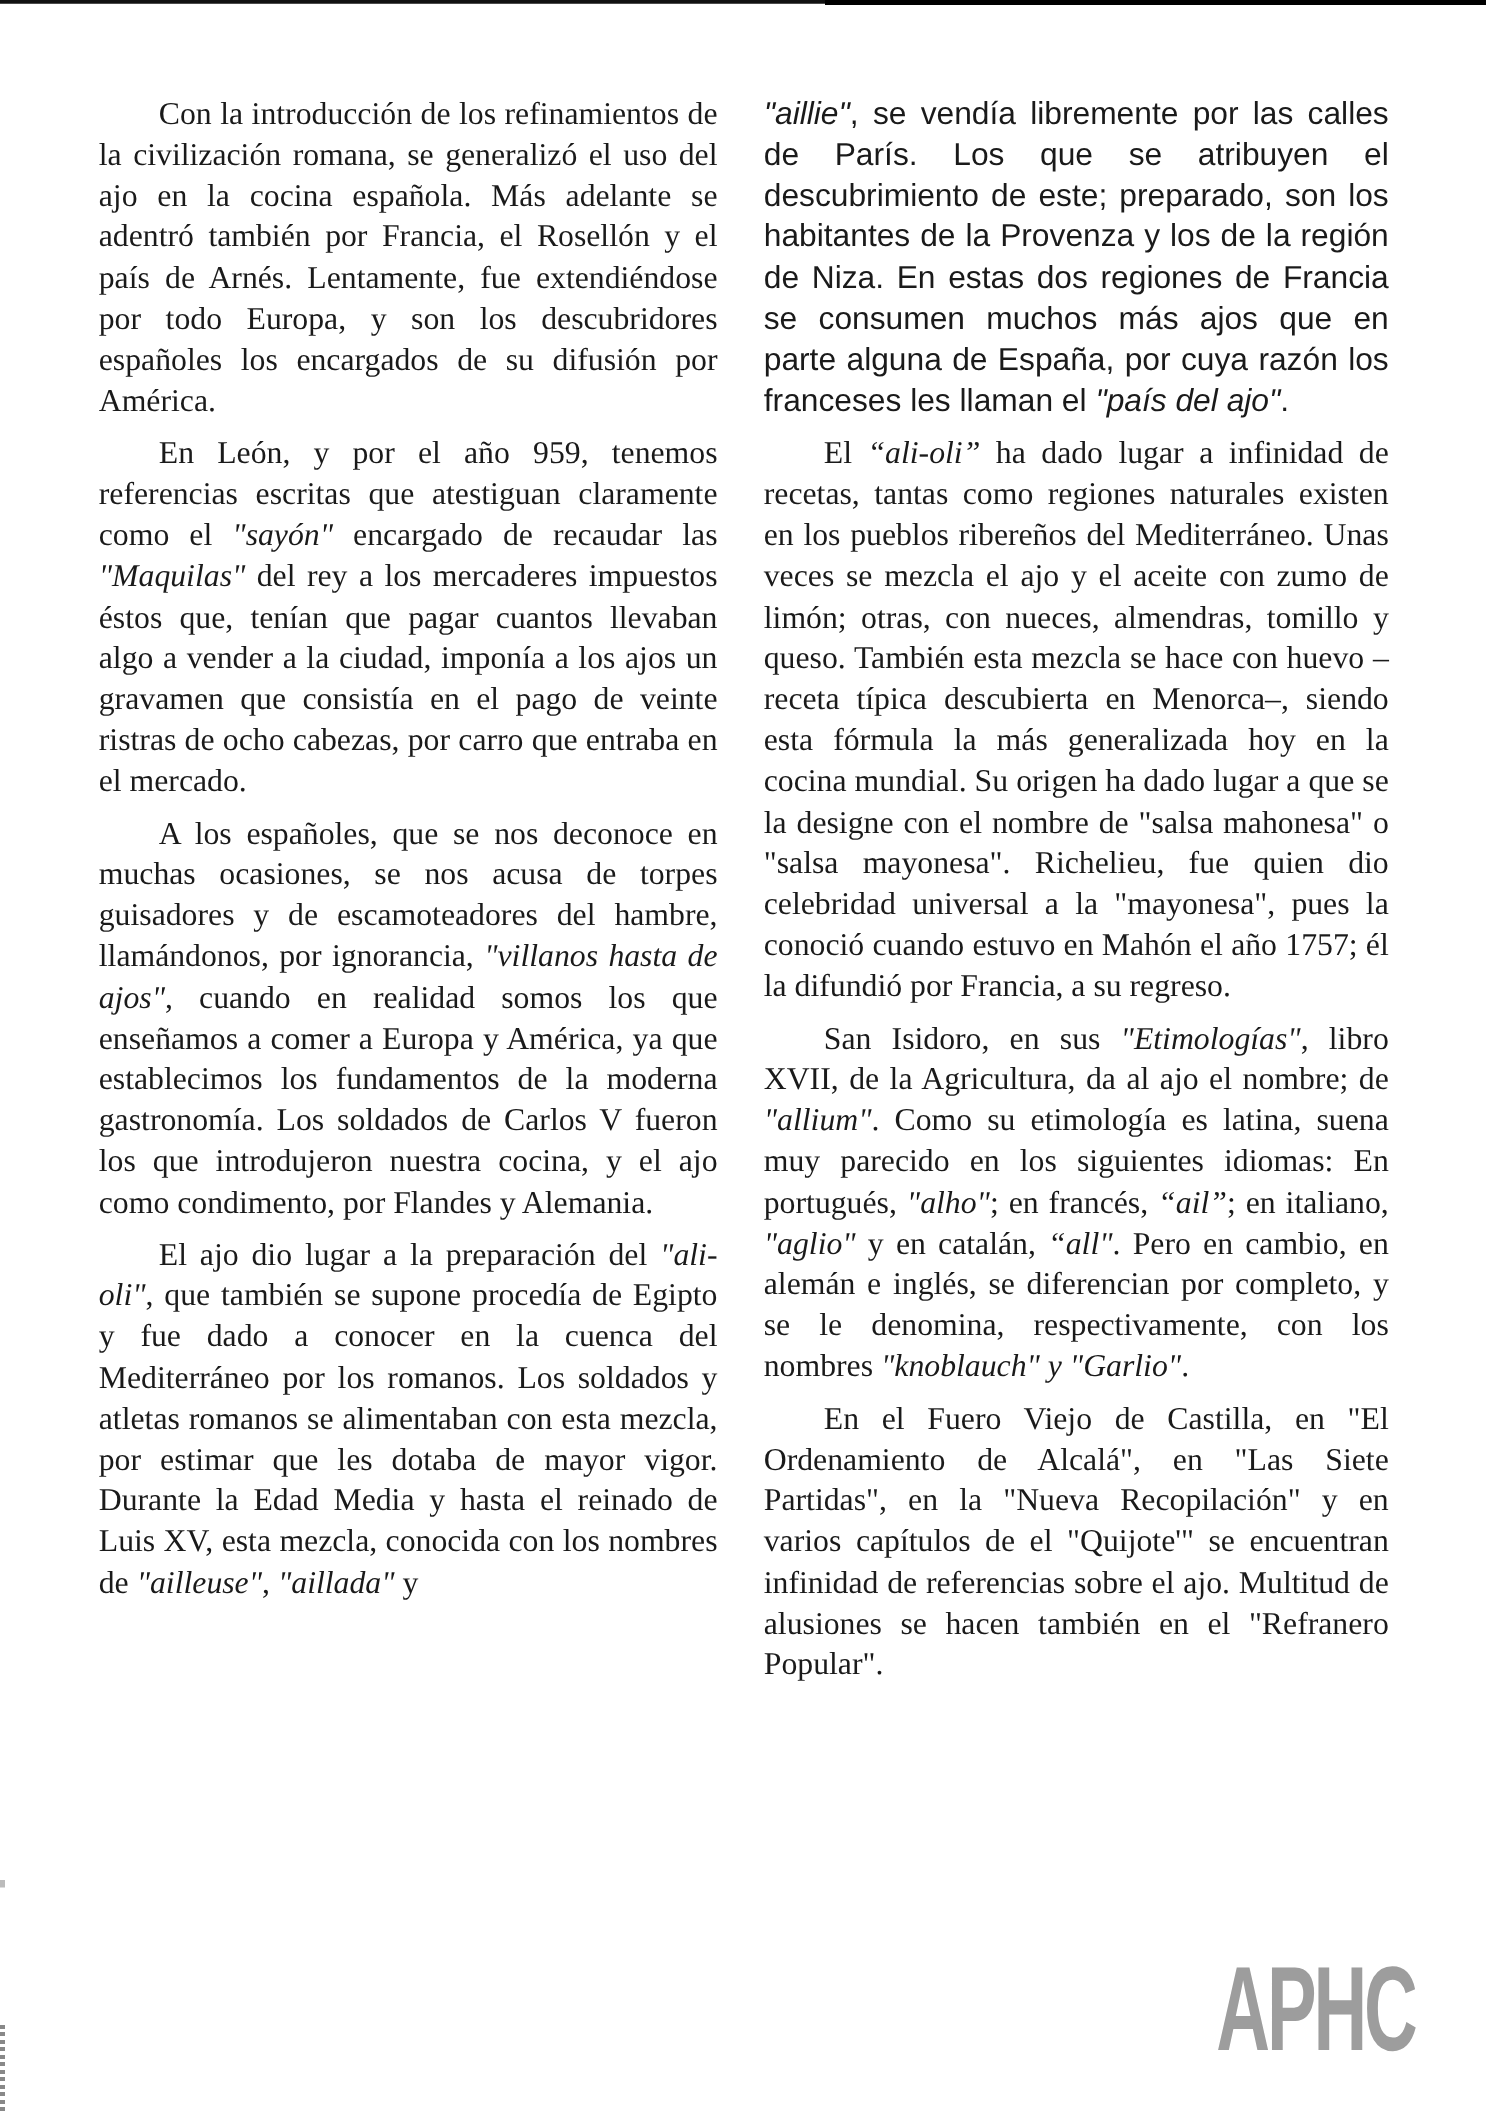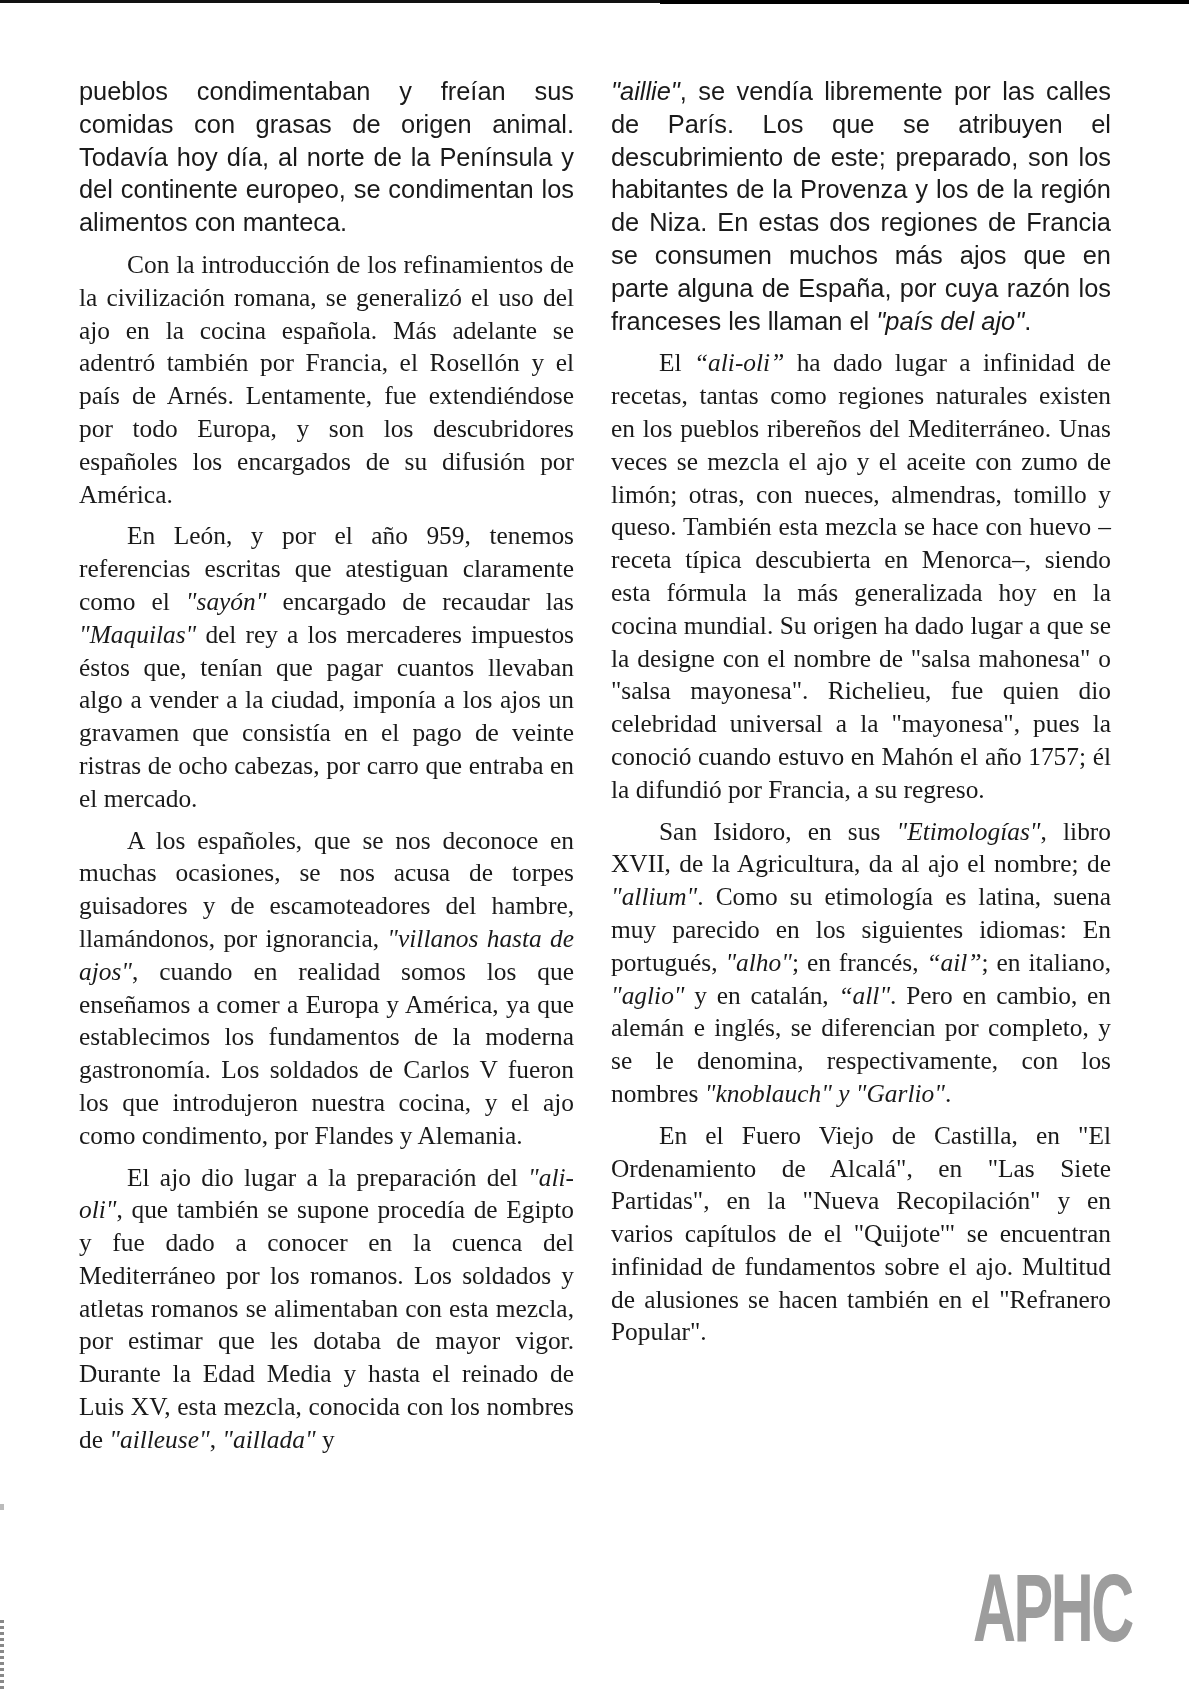--- a/index.html
+++ b/index.html
@@ -84,29 +84,28 @@
     }
     .edge-mark.m1 { top: 1620px; height: 70px; }
     .edge-mark.m2 { top: 1504px; height: 6px; background: #bbb; }
   </style>
 </head>
 <body>
 
 <div class="top-rule"></div>
 
 <div class="column col-left" id="col-left">
-    <p class="para cont"><span>pueblos condimentaban y freían sus comidas con grasas de origen animal. Todavía hoy día, al norte de la Península y del continente europeo, se condimentan los alimentos con manteca.</span></p>
     <p class="para indent"><span>Con la introducción de los refinamientos de la civilización romana, se generalizó el uso del ajo en la cocina española. Más adelante se adentró también por Francia, el Rosellón y el país de Arnés. Lentamente, fue extendiéndose por todo Europa, y son los descubridores españoles los encargados de su difusión por América.</span></p>
     <p class="para indent"><span>En León, y por el año 959, tenemos referencias escritas que atestiguan claramente como el </span><em>"sayón"</em><span> encargado de recaudar las </span><em>"Maquilas"</em><span> del rey a los mercaderes impuestos éstos que, tenían que pagar cuantos llevaban algo a vender a la ciudad, imponía a los ajos un gravamen que consistía en el pago de veinte ristras de ocho cabezas, por carro que entraba en el mercado.</span></p>
     <p class="para indent"><span>A los españoles, que se nos deconoce en muchas ocasiones, se nos acusa de torpes guisadores y de escamoteadores del hambre, llamándonos, por ignorancia, </span><em>"villanos hasta de ajos"</em><span>, cuando en realidad somos los que enseñamos a comer a Europa y América, ya que establecimos los fundamentos de la moderna gastronomía. Los soldados de Carlos V fueron los que introdujeron nuestra cocina, y el ajo como condimento, por Flandes y Alemania.</span></p>
     <p class="para indent"><span>El ajo dio lugar a la preparación del </span><em>"ali-oli"</em><span>, que también se supone procedía de Egipto y fue dado a conocer en la cuenca del Mediterráneo por los romanos. Los soldados y atletas romanos se alimentaban con esta mezcla, por estimar que les dotaba de mayor vigor. Durante la Edad Media y hasta el reinado de Luis XV, esta mezcla, conocida con los nombres de </span><em>"ailleuse"</em><span>, </span><em>"aillada"</em><span> y</span></p>
   </div>
 <div class="column col-right" id="col-right">
     <p class="para cont"><em>"aillie"</em><span>, se vendía libremente por las calles de París. Los que se atribuyen el descubrimiento de este; preparado, son los habitantes de la Provenza y los de la región de Niza. En estas dos regiones de Francia se consumen muchos más ajos que en parte alguna de España, por cuya razón los franceses les llaman el </span><em>"país del ajo"</em><span>.</span></p>
     <p class="para indent"><span>El </span><em>“ali-oli”</em><span> ha dado lugar a infinidad de recetas, tantas como regiones naturales existen en los pueblos ribereños del Mediterráneo. Unas veces se mezcla el ajo y el aceite con zumo de limón; otras, con nueces, almendras, tomillo y queso. También esta mezcla se hace con huevo –receta típica descubierta en Menorca–, siendo esta fórmula la más generalizada hoy en la cocina mundial. Su origen ha dado lugar a que se la designe con el nombre de "salsa mahonesa" o "salsa mayonesa". Richelieu, fue quien dio celebridad universal a la "mayonesa", pues la conoció cuando estuvo en Mahón el año 1757; él la difundió por Francia, a su regreso.</span></p>
     <p class="para indent"><span>San Isidoro, en sus </span><em>"Etimologías"</em><span>, libro XVII, de la Agricultura, da al ajo el nombre; de </span><em>"allium"</em><span>. Como su etimología es latina, suena muy parecido en los siguientes idiomas: En portugués, </span><em>"alho"</em><span>; en francés, </span><em>“ail”</em><span>; en italiano, </span><em>"aglio"</em><span> y en catalán, </span><em>“all"</em><span>. Pero en cambio, en alemán e inglés, se diferencian por completo, y se le denomina, respectivamente, con los nombres </span><em>"knoblauch" y "Garlio"</em><span>.</span></p>
-    <p class="para indent"><span>En el Fuero Viejo de Castilla, en "El Ordenamiento de Alcalá", en "Las Siete Partidas", en la "Nueva Recopilación" y en varios capítulos de el "Quijote'" se encuentran infinidad de fundamentos sobre el ajo. Multitud de alusiones se hacen también en el "Refranero Popular".</span></p>
+    <p class="para indent"><span>En el Fuero Viejo de Castilla, en "El Ordenamiento de Alcalá", en "Las Siete Partidas", en la "Nueva Recopilación" y en varios capítulos de el "Quijote'" se encuentran infinidad de referencias sobre el ajo. Multitud de alusiones se hacen también en el "Refranero Popular".</span></p>
   </div>
 
 <div class="watermark">APHC</div>
 
 <div class="edge-mark m1"></div>
 <div class="edge-mark m2"></div>
 
 </body></html>

